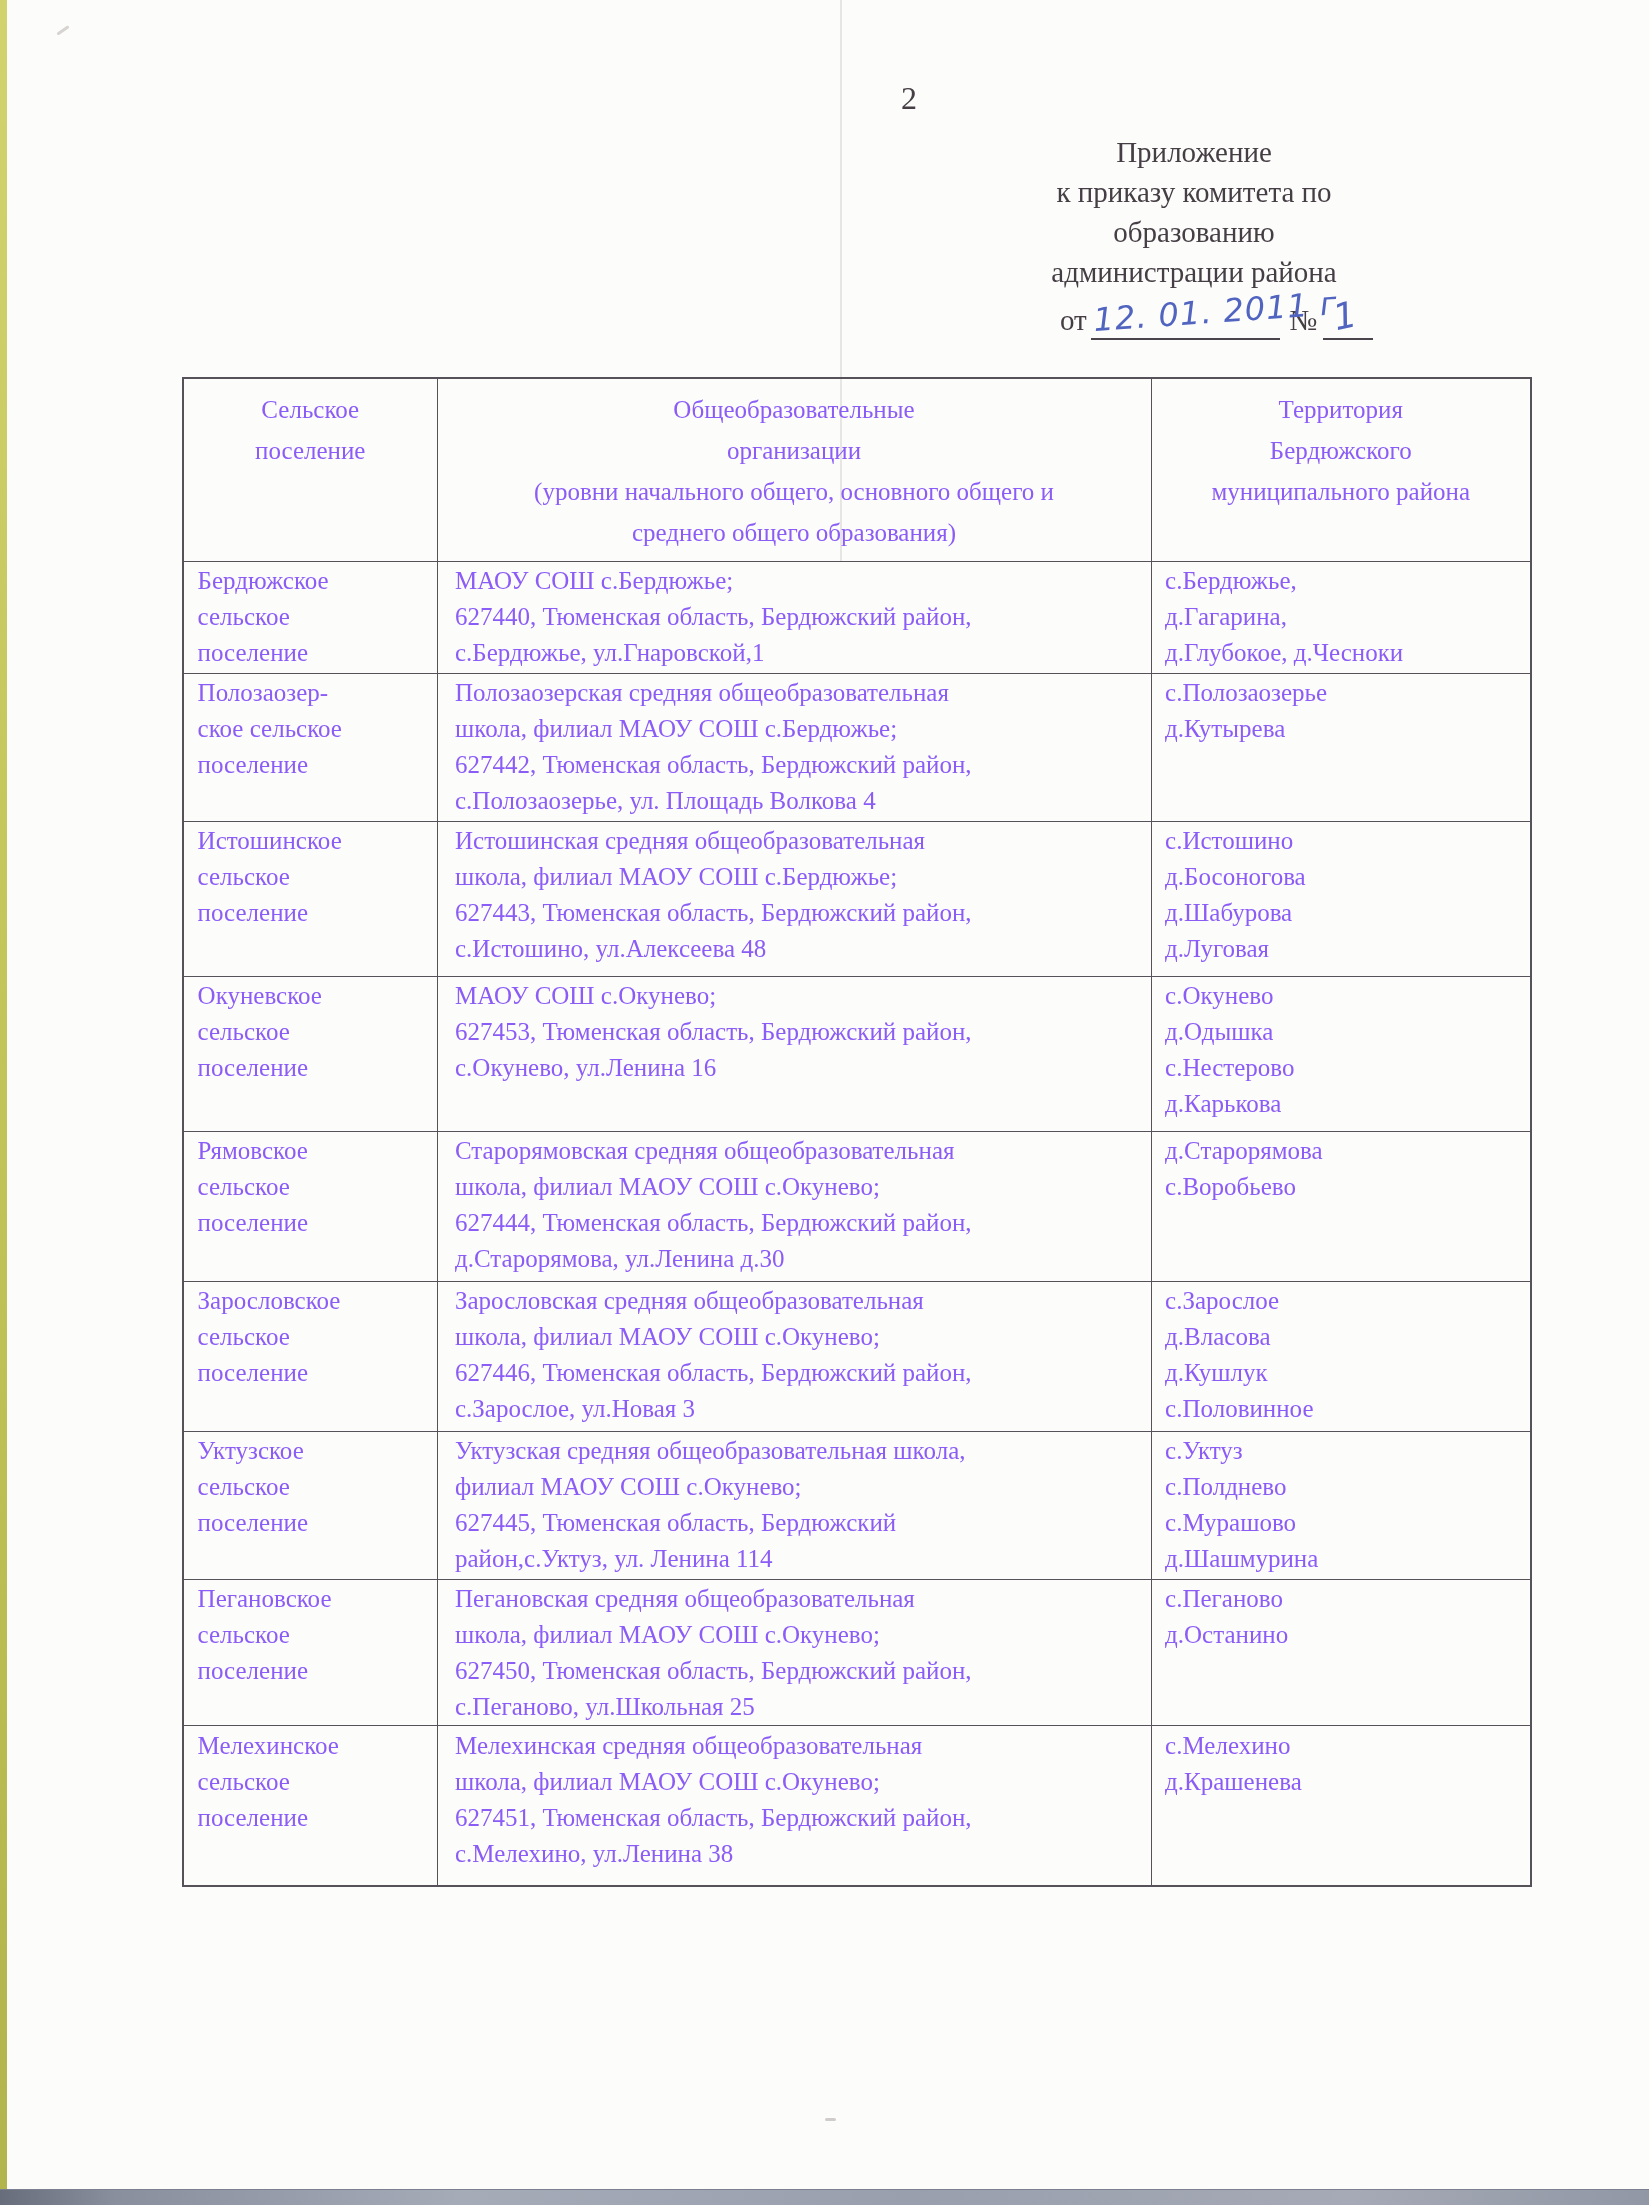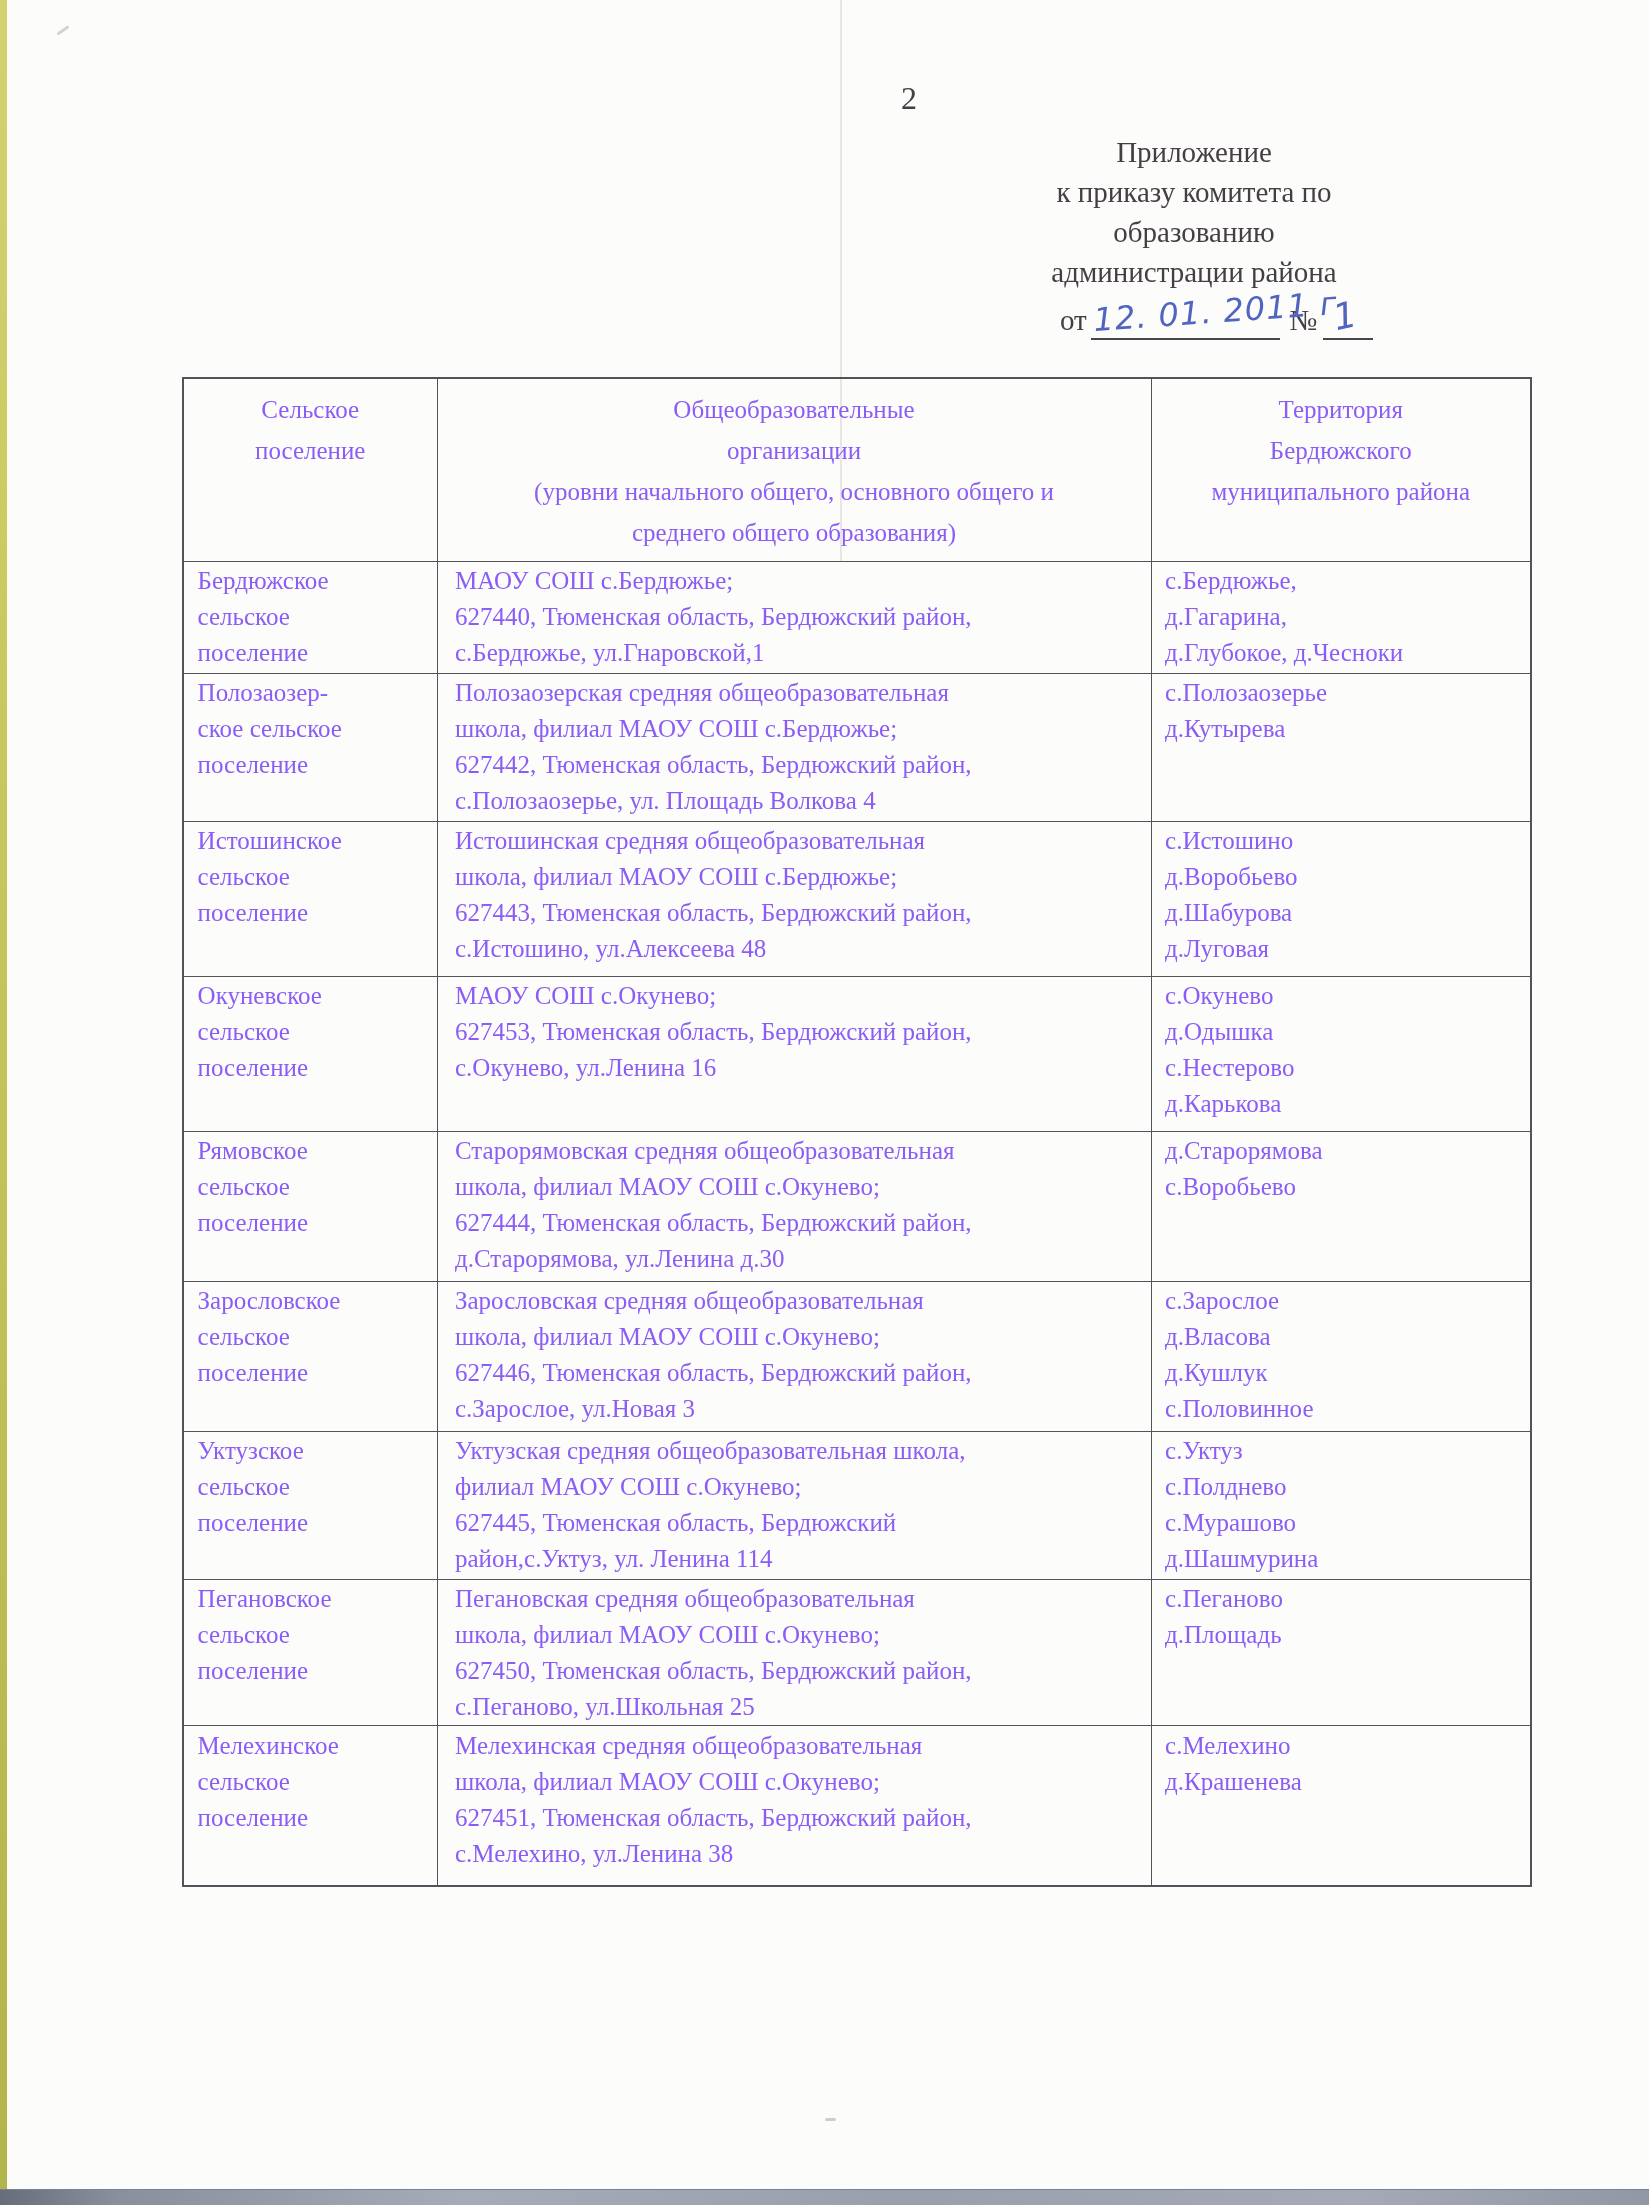--- a/index.html
+++ b/index.html
@@ -166,21 +166,21 @@
         </tr>
         <tr style="height: 155px;">
           <td class="c1">Истошинское
 сельское
 поселение</td>
           <td class="c2">Истошинская средняя общеобразовательная
 школа, филиал МАОУ СОШ с.Бердюжье;
 627443, Тюменская область, Бердюжский район,
 с.Истошино, ул.Алексеева 48</td>
           <td class="c3">с.Истошино
-д.Воробьево
+д.Босоногова
 д.Шабурова
 д.Луговая</td>
         </tr>
         <tr style="height: 155px; padding-left: 43px;">
           <td class="c1">Окуневское
 сельское
 поселение</td>
           <td class="c2">МАОУ СОШ с.Окунево;
 627453, Тюменская область, Бердюжский район,
 с.Окунево, ул.Ленина 16</td>
@@ -228,21 +228,21 @@
         </tr>
         <tr style="height: 143px;">
           <td class="c1">Пегановское
 сельское
 поселение</td>
           <td class="c2">Пегановская средняя общеобразовательная
 школа, филиал МАОУ СОШ с.Окунево;
 627450, Тюменская область, Бердюжский район,
 с.Пеганово, ул.Школьная 25</td>
           <td class="c3">с.Пеганово
-д.Площадь</td>
+д.Останино</td>
         </tr>
         <tr style="height: 160px;">
           <td class="c1">Мелехинское
 сельское
 поселение</td>
           <td class="c2">Мелехинская средняя общеобразовательная
 школа, филиал МАОУ СОШ с.Окунево;
 627451, Тюменская область, Бердюжский район,
 с.Мелехино, ул.Ленина 38</td>
           <td class="c3">с.Мелехино

